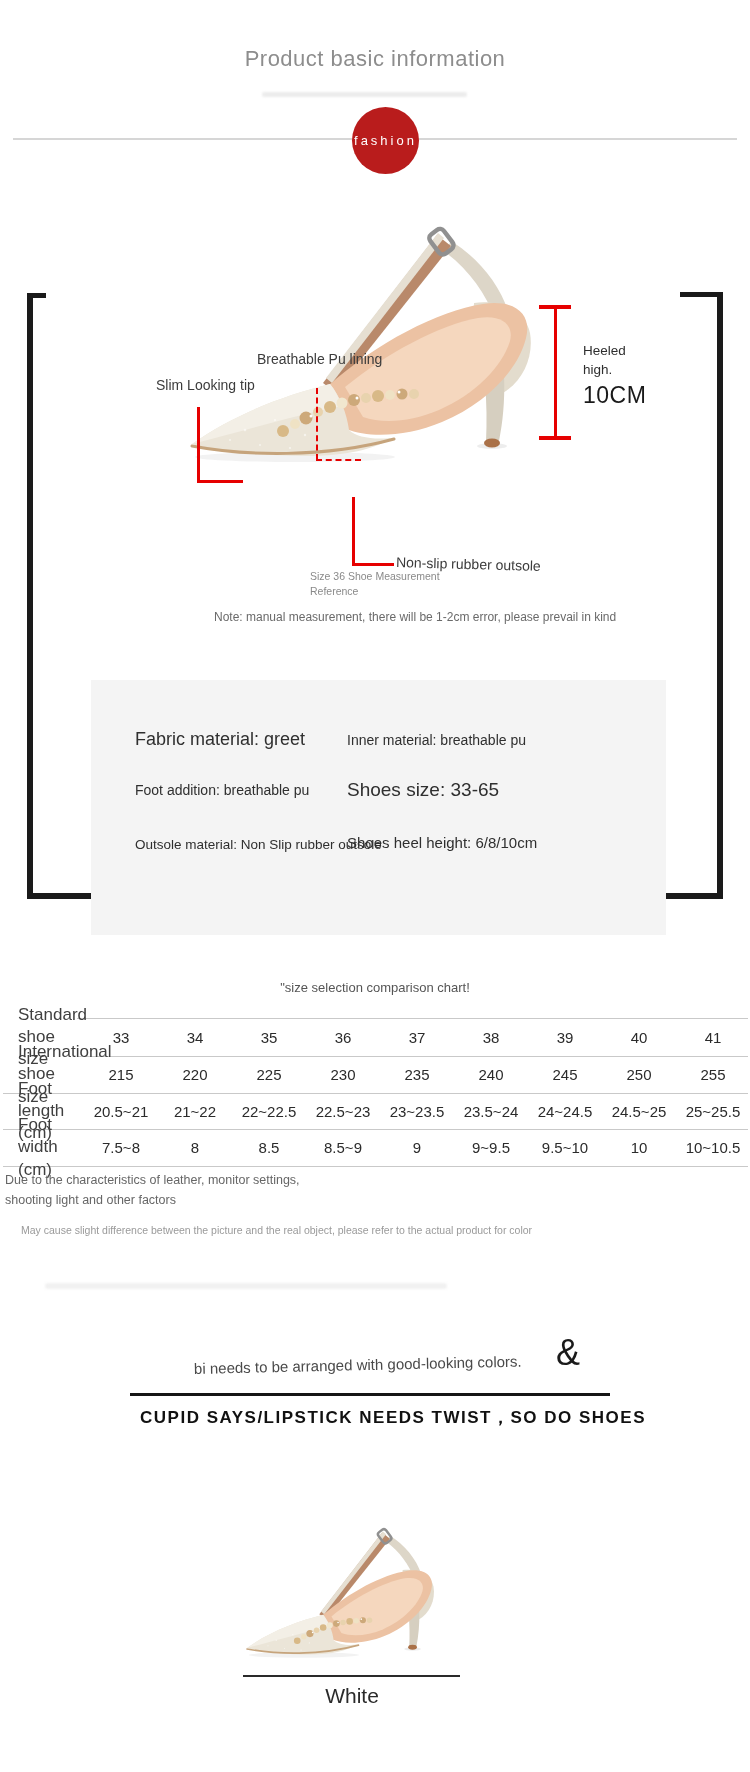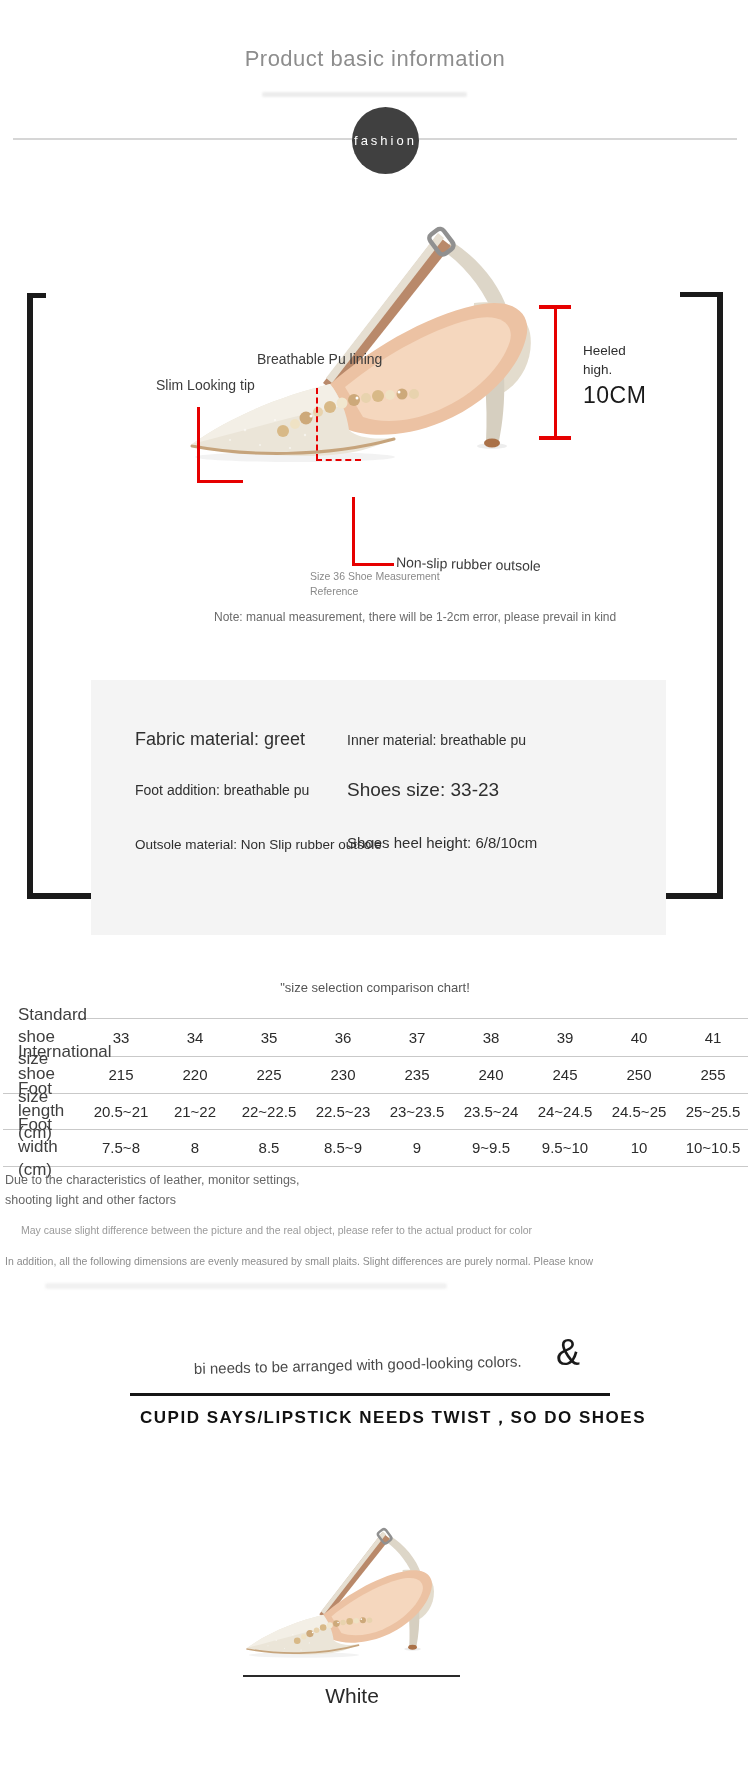--- a/index.html
+++ b/index.html
@@ -4,21 +4,21 @@
 <style>
   html,body{margin:0;padding:0;background:#fff;}
   .page{position:relative;width:750px;height:1772px;background:#ffffff;overflow:hidden;
         font-family:"Liberation Sans",sans-serif;color:#333;}
   .abs{position:absolute;}
 
   
   .page-title{left:0;right:0;top:46px;text-align:center;font-size:22px;color:#8d8d8d;letter-spacing:.5px;}
   .ghost-title{left:262px;top:92px;width:205px;height:5px;background:#ececec;border-radius:2px;filter:blur(1px);}
   .header-line{left:13px;top:138px;width:724px;height:1.5px;background:#d6d6d6;}
-  .fashion-badge{left:352px;top:107px;width:67px;height:67px;border-radius:50%;background:#404040;
+  .fashion-badge{left:352px;top:107px;width:67px;height:67px;border-radius:50%;background:#b91c1c;
         display:flex;align-items:center;justify-content:center;color:#fff;font-size:13px;letter-spacing:3px;}
 
   
   .blackbar{position:absolute;background:#1a1a1a;}
 
   
   .shoe-top{left:185px;top:205px;width:380px;height:270px;}
   .shoe-bottom{left:243px;top:1516px;width:210px;height:149px;}
 
   
@@ -165,21 +165,21 @@
   <div class="ann ann-outsole">Non-slip rubber outsole</div>
 
   <div class="abs ref-note">Size 36 Shoe Measurement
 Reference</div>
   <div class="abs manual-note">Note: manual measurement, there will be 1-2cm error, please prevail in kind</div>
 
   <div class="abs specs-box"></div>
   <div class="spec spec-fabric">Fabric material: greet</div>
   <div class="spec spec-inner">Inner material: breathable pu</div>
   <div class="spec spec-foot">Foot addition: breathable pu</div>
-  <div class="spec spec-size">Shoes size: 33-23</div>
+  <div class="spec spec-size">Shoes size: 33-65</div>
   <div class="spec spec-outsole">Outsole material: Non Slip rubber outsole</div>
   <div class="spec spec-heel">Shoes heel height: 6/8/10cm</div>
 
   <div class="abs chart-title">"size selection comparison chart!</div>
   <div class="hline" style="left:77px;top:1018px;width:671px"></div>
   <div class="hline" style="left:77px;top:1056px;width:671px"></div>
   <div class="hline" style="left:3px;top:1093px;width:745px"></div>
   <div class="hline" style="left:3px;top:1129px;width:745px"></div>
   <div class="hline" style="left:3px;top:1166px;width:745px"></div>
   <div id="chart-rows">
@@ -229,21 +229,20 @@
         <div class="tcell">9~9.5</div>
         <div class="tcell">9.5~10</div>
         <div class="tcell">10</div>
         <div class="tcell">10~10.5</div>
       </div>
     </div>
 
   <div class="abs disc1">Due to the characteristics of leather, monitor settings,
 shooting light and other factors</div>
   <div class="abs disc2">May cause slight difference between the picture and the real object, please refer to the actual product for color</div>
-  <div class="abs disc3">In addition, all the following dimensions are evenly measured by small plaits. Slight differences are purely normal. Please know</div>
   <div class="abs ghost-disc"></div>
 
   <div class="abs tagline">bi needs to be arranged with good-looking colors.</div>
   <div class="abs ampersand">&amp;</div>
   <div class="abs slogan-line"></div>
   <div class="abs slogan-heading">CUPID SAYS/LIPSTICK NEEDS TWIST，SO DO SHOES</div>
 
   <svg class="abs shoe-bottom">
       <use href="#shoe-art"></use>
     </svg>

